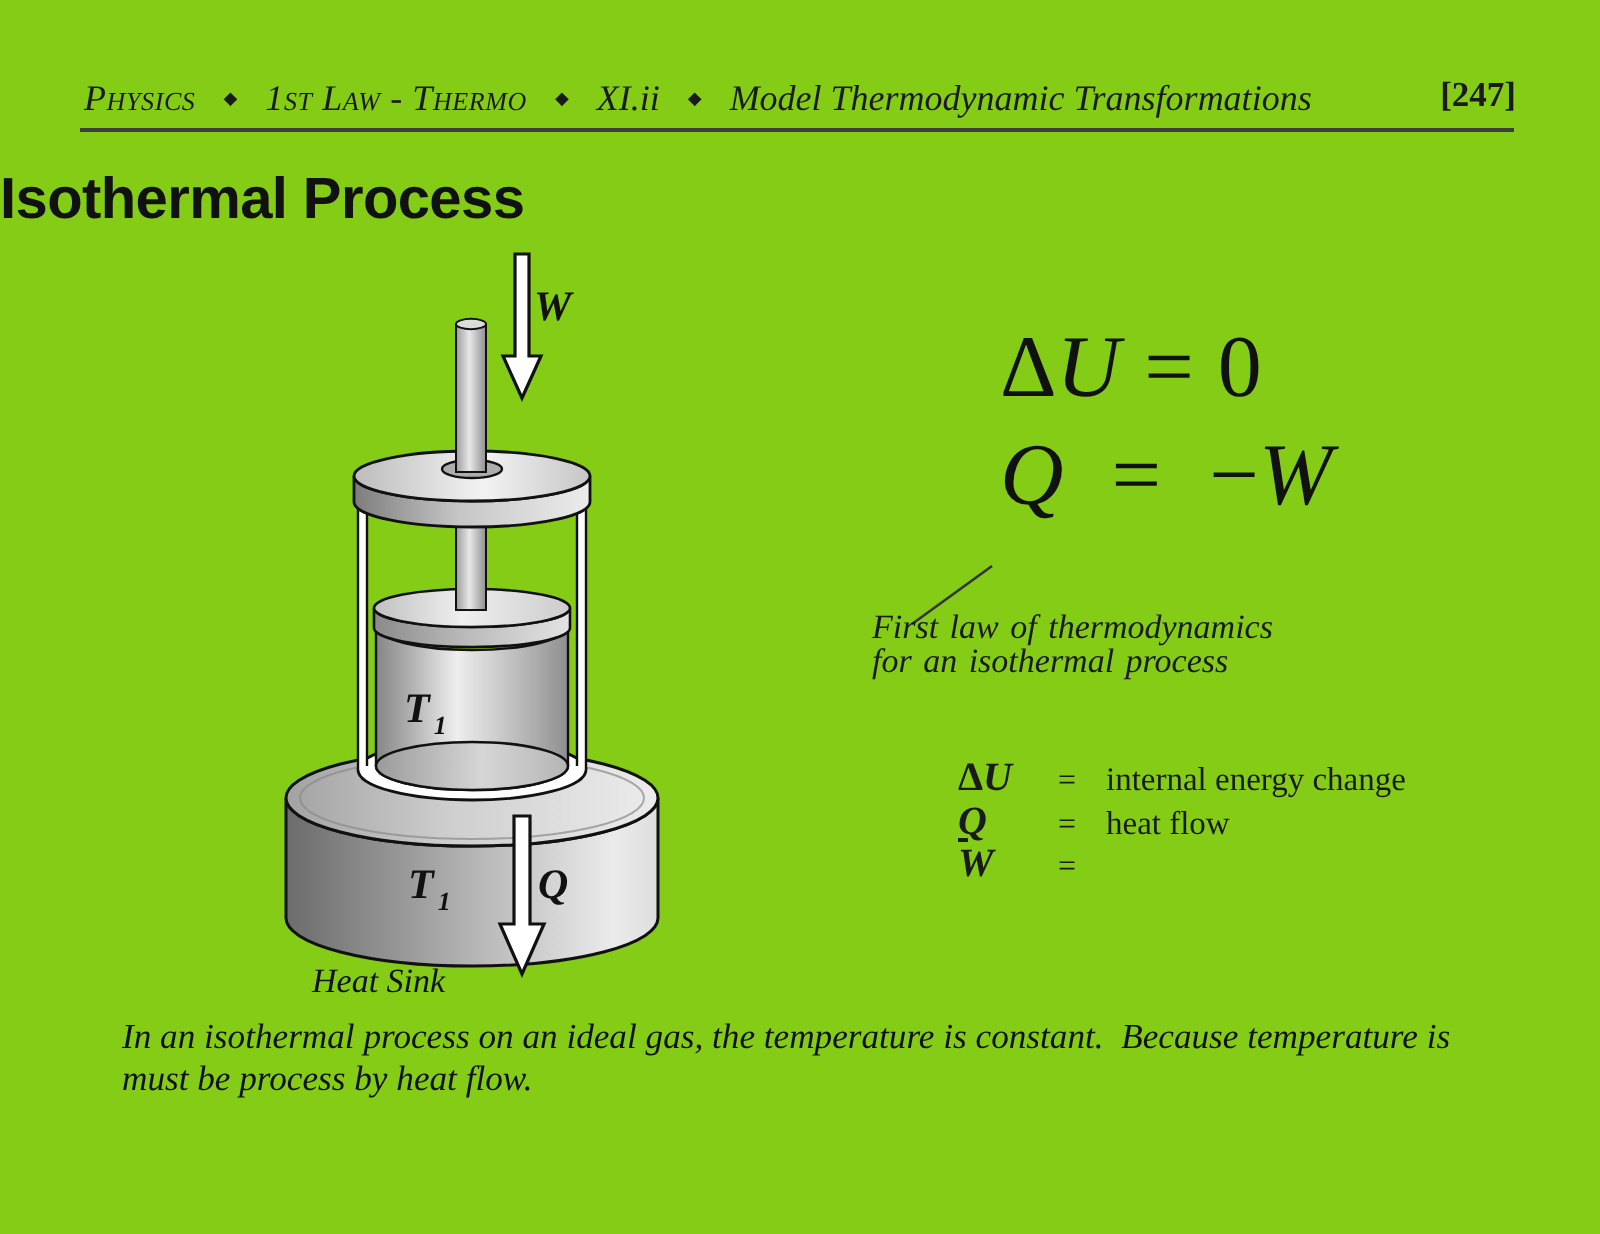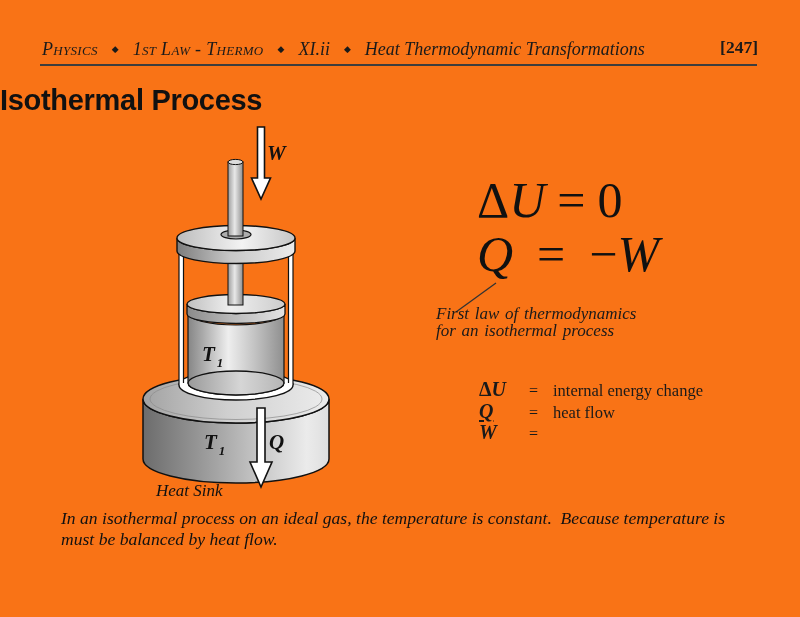--- a/index.html
+++ b/index.html
@@ -1,21 +1,21 @@
 <!DOCTYPE html>
 <html><head>
 <meta charset="utf-8">
 <style>
   html,body{margin:0;padding:0;}
   body{
     width:800px;height:617px;background:#ffffff;position:relative;
     font-family:"Liberation Serif","DejaVu Serif",serif;color:#1a1a1a;
     -webkit-font-smoothing:antialiased;
   }
-  .page{position:absolute;inset:0;width:800px;height:617px;background:#f97316;overflow:hidden;}
+  .page{position:absolute;inset:0;width:800px;height:617px;background:#84cc16;overflow:hidden;}
 
   
   .hdr{position:absolute;top:39px;left:42px;display:flex;align-items:baseline;
        font-style:italic;font-size:18px;white-space:nowrap;}
   .sc{font-variant:small-caps;letter-spacing:.3px;}
   .diamond{font-size:9px;font-style:normal;margin:0 14px;transform:translateY(-3px);
            font-family:"DejaVu Sans",sans-serif;}
   .pageno{position:absolute;top:37px;right:42px;font-size:17.5px;font-weight:600;}
   .rule{position:absolute;left:40px;top:64px;width:717px;height:2px;background:#3d3d3d;}
 
@@ -26,22 +26,22 @@
 
   
   .diagram{position:absolute;left:80px;top:115px;}
   .lbl{font-family:"Liberation Serif","DejaVu Serif",serif;font-weight:bold;
        font-style:italic;font-size:21px;fill:#111;}
   .lbl-sub{font-size:13px;}
   .cap{font-family:"Liberation Serif","DejaVu Serif",serif;font-style:italic;
        font-size:17px;font-weight:normal;fill:#111;}
 
   
-  .eq{position:absolute;left:477px;font-size:50px;font-style:italic;line-height:1;
-      color:#111;white-space:nowrap;margin-top:13px;}
+  .eq{position:absolute;left:500px;font-size:44px;font-style:italic;line-height:1;
+      color:#111;white-space:nowrap;}
   .eq-1{top:162px;}
   .eq-2{top:216px;}
   .eq .up{font-style:normal;}
   .eq .m1{margin:0 12px;}
   .eq .m2{margin:0 24px;}
 
   .slash{position:absolute;left:452px;top:281px;}
 
   .annotation{position:absolute;left:436px;top:306px;font-style:italic;
               font-size:17px;line-height:16.5px;word-spacing:1.5px;color:#1a1a1a;}
@@ -65,21 +65,21 @@
 
 <div class="page">
 
   <div class="hdr">
     <span class="sc">Physics</span>
     <span class="diamond">◆</span>
     <span class="sc">1st Law - Thermo</span>
     <span class="diamond">◆</span>
     <span>XI.ii</span>
     <span class="diamond">◆</span>
-    <span>Heat Thermodynamic Transformations</span>
+    <span>Model Thermodynamic Transformations</span>
   </div>
   <div class="pageno">[247]</div>
   <div class="rule"></div>
 
   <div class="title">Isothermal Process</div>
 
   <svg class="diagram" width="340" height="400" viewBox="0 0 340 400">
     <defs>
       <linearGradient id="gSinkSide" x1="0" y1="0" x2="1" y2="0">
         <stop offset="0" stop-color="#6c6c6c"></stop>
@@ -206,16 +206,16 @@
       <span class="lg-desc">heat flow</span>
     </div>
     <div class="lg-row">
       <span class="lg-sym"><span>W</span></span>
       <span class="lg-eq">=</span>
     </div>
   </div>
 
   <div class="para">
     <div>In an isothermal process on an ideal gas, the temperature is constant.  Because temperature is</div>
-    <div>must be balanced by heat flow.</div>
+    <div>must be process by heat flow.</div>
   </div>
 
 </div>
 
 </body></html>

